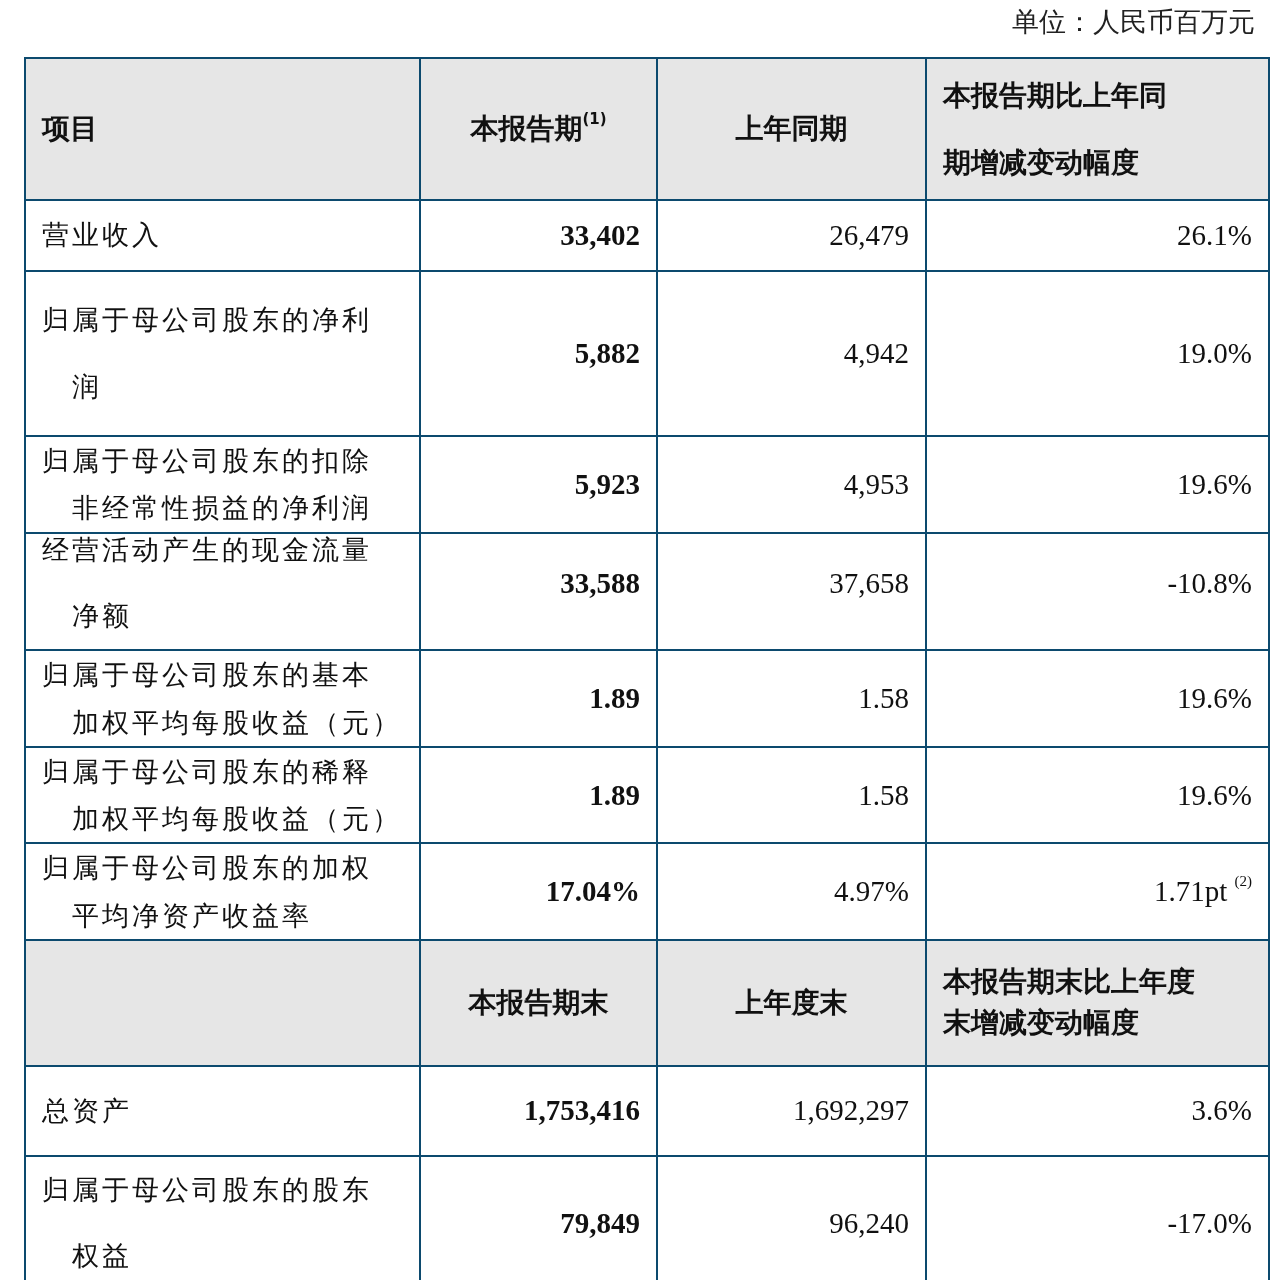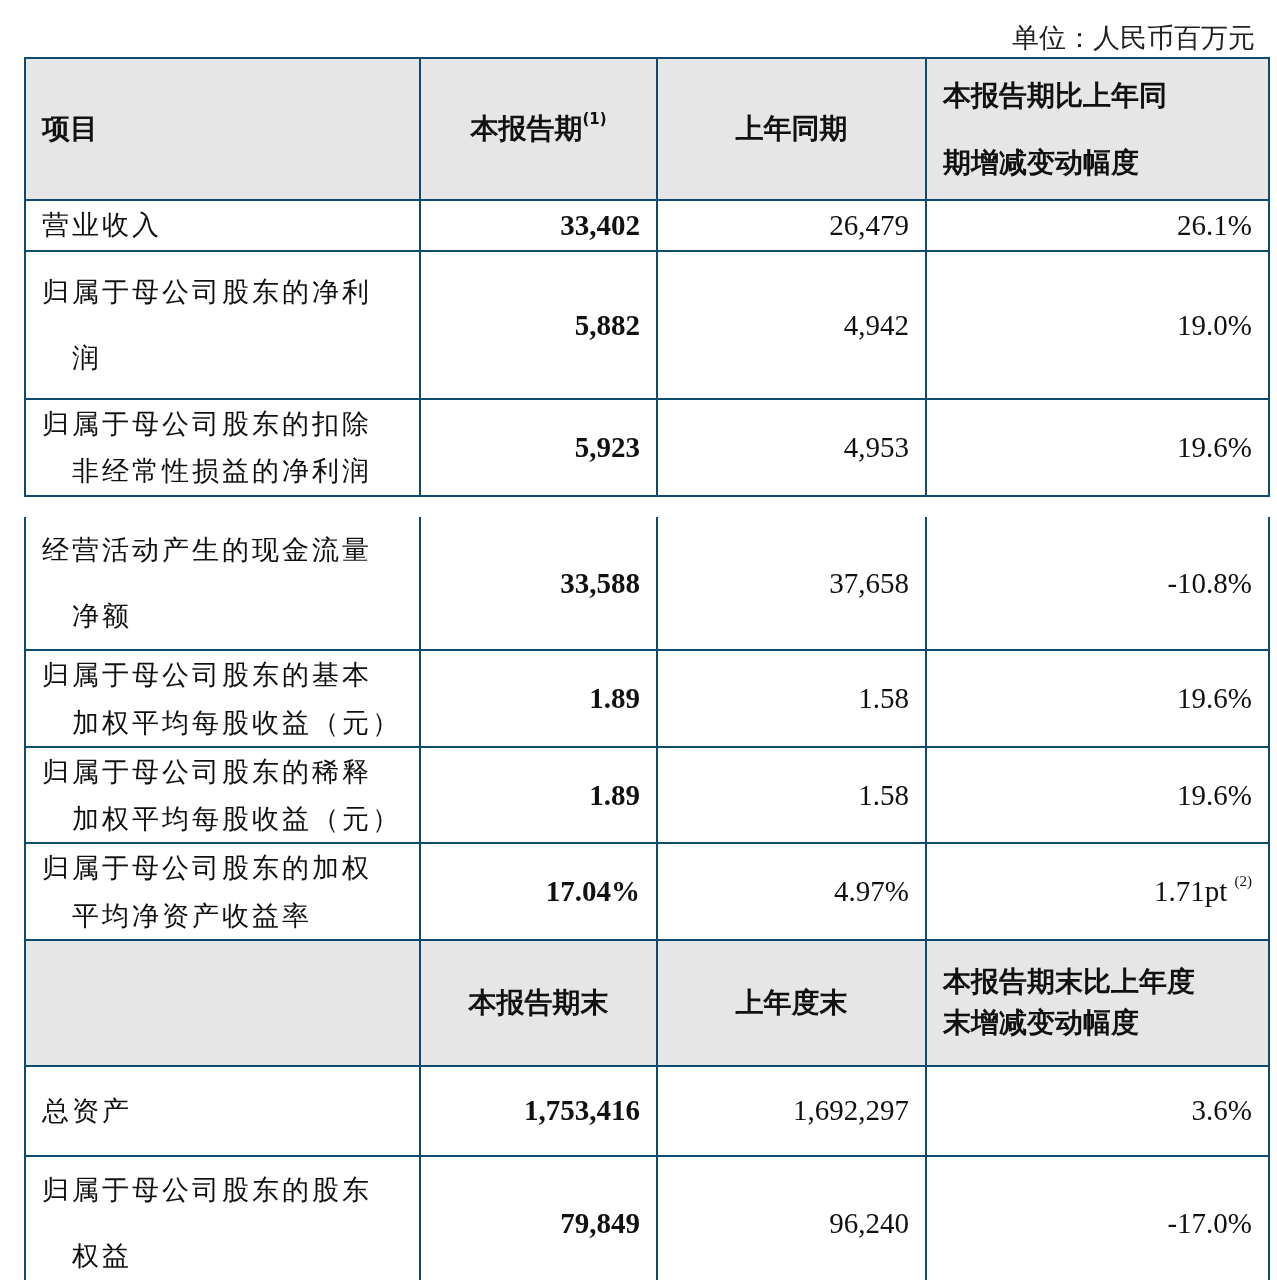--- a/index.html
+++ b/index.html
@@ -1,18 +1,18 @@
 <!DOCTYPE html>
 <html><head>
   <meta charset="utf-8">
   <style>
     html, body { margin: 0; padding: 0; background: #ffffff; }
     body { width: 1277px; height: 1280px; position: relative; overflow: hidden;
            font-family: "Liberation Serif", "DejaVu Serif", serif; color: #111; }
-    .unit { position: absolute; top: 20px; right: 22px; font-size: 27px; color: #222; }
+    .unit { position: absolute; top: 4px; right: 22px; font-size: 27px; color: #222; }
     .tbl { position: absolute; left: 24px; width: 1244px; border-collapse: collapse; table-layout: fixed; }
     .tbl td { border: 2px solid #0c4a6e; padding: 0; vertical-align: middle; font-size: 29px; line-height: 1.2; }
     .tbl col.c1 { width: 395px; } .tbl col.c2 { width: 237px; } .tbl col.c3 { width: 269px; } .tbl col.c4 { width: 343px; }
     .hdr td { background: #e6e6e6; font-family: "DejaVu Sans", "Liberation Sans", sans-serif; font-weight: bold; font-size: 28px; }
     .hdr td.lbl { padding-left: 16px; }
     .hdr td.ctr { text-align: center; }
     .hdr td.chg { padding-left: 16px; text-align: left; }
     .item { padding-left: 16px !important; text-align: left; letter-spacing: 3px; font-family: "DejaVu Serif", serif; font-size: 27px !important; }
     .item .l2 { display: block; padding-left: 30px; }
     .item.spaced { line-height: 2.45 !important; }
@@ -37,27 +37,27 @@
   <tbody>
       <tr class="hdr" style="height:142px;">
     <td class="lbl">项目</td>
     <td class="ctr"><span>本报告期</span><sup>(1)</sup></td>
     <td class="ctr">上年同期</td>
     <td class="chg" style="line-height:2.4;">
       <span style="display:block">本报告期比上年同</span>
       <span style="display:block">期增减变动幅度</span>
     </td>
   </tr>
-  <tr style="height:51px;">
+  <tr style="height:71px;">
     <td class="item"><span>营业收入</span></td>
     <td class="num bold">33,402</td>
     <td class="num">26,479</td>
     <td class="num">26.1%</td>
   </tr>
-  <tr style="height:148px;">
+  <tr style="height:165px;">
     <td class="item spaced"><span>归属于母公司股东的净利</span><span class="l2">润</span></td>
     <td class="num bold">5,882</td>
     <td class="num">4,942</td>
     <td class="num">19.0%</td>
   </tr>
   <tr style="height:96px;">
     <td class="item tight"><span>归属于母公司股东的扣除</span><span class="l2">非经常性损益的净利润</span></td>
     <td class="num bold">5,923</td>
     <td class="num">4,953</td>
     <td class="num">19.6%</td>

